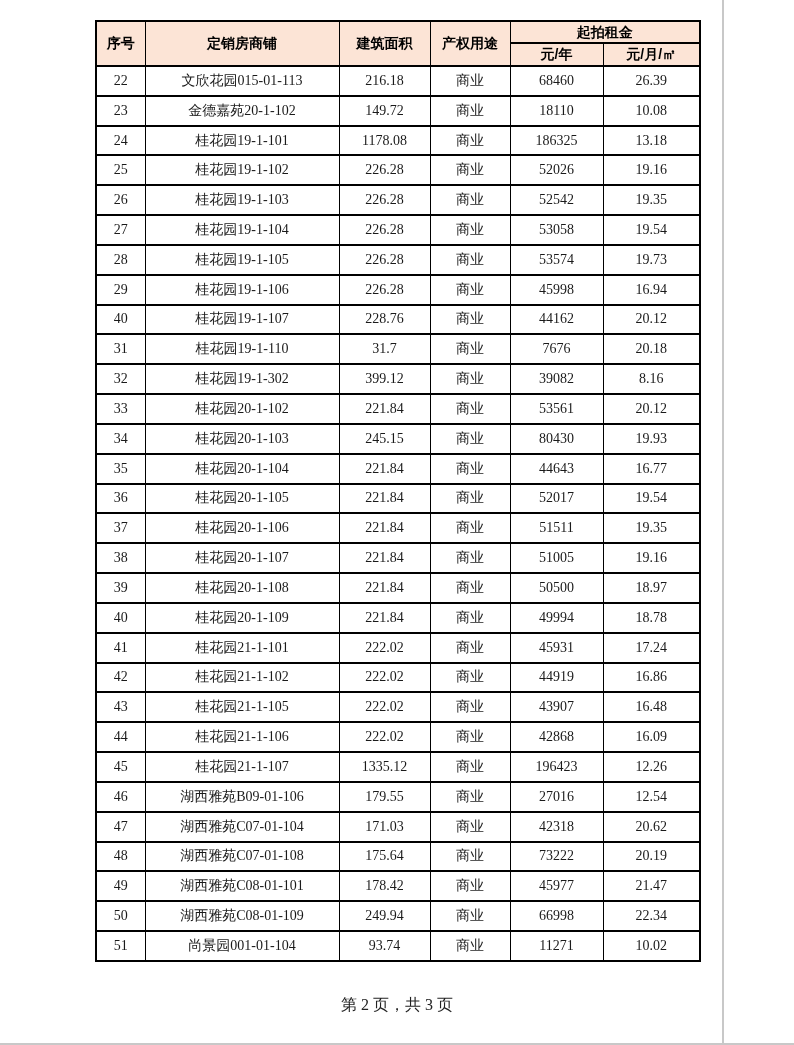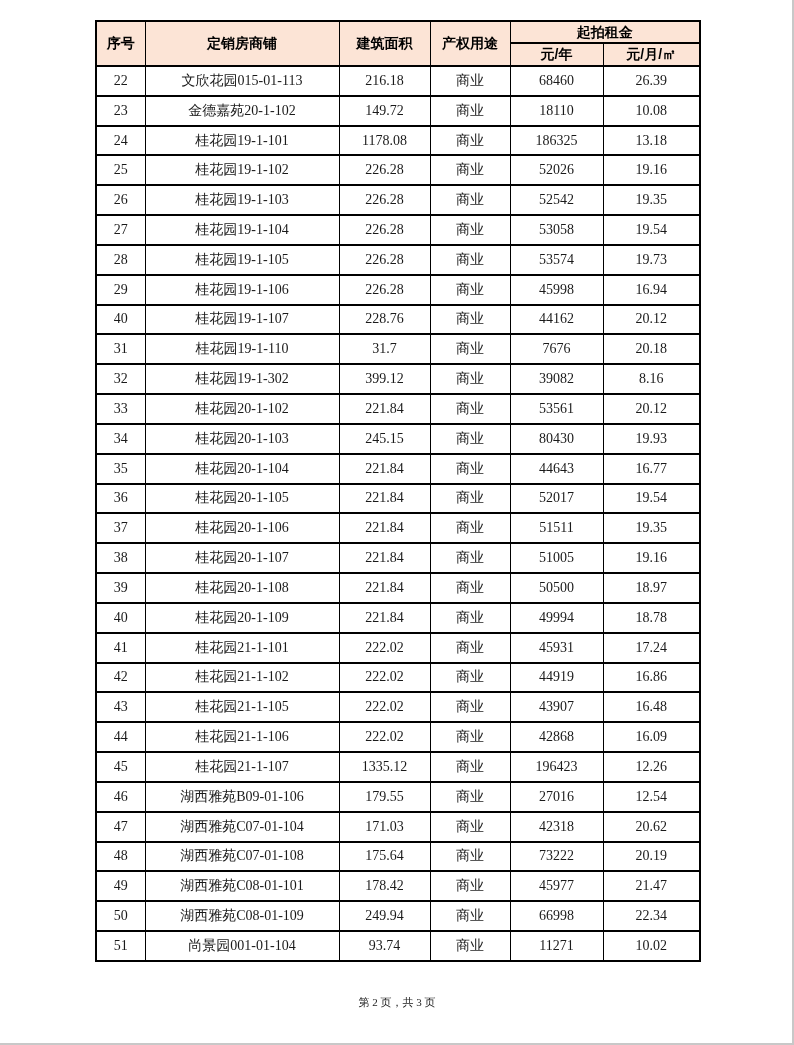--- a/index.html
+++ b/index.html
@@ -13,21 +13,21 @@
   body {
     width: 794px; height: 1045px;
     background: #ffffff;
     font-family: "Liberation Sans", sans-serif;
     color: var(--text-color);
     position: relative;
     overflow: hidden;
   }
   .page {
     position: absolute; left: 0; top: 0;
-    width: 794px; height: 1045px;
+    width: 724px; height: 1045px;
     background: #ffffff;
   }
   .page-edge-right {
     position: absolute; top: 0; right: 0;
     width: 2px; height: 1045px;
     background: var(--edge-color);
   }
   .page-edge-bottom {
     position: absolute; left: 0; bottom: 0;
     width: 794px; height: 2px;
@@ -61,21 +61,21 @@
   tr.hdr-row-1 { height: 22px; }
   tr.hdr-row-2 { height: 23px; }
   tbody tr { height: 29.83px; font-family: Liberation Serif, serif; }
   tbody td { font-weight: normal; }
   .footer {
     position: absolute;
     left: 0; top: 995px;
     width: 794px;
     text-align: center;
     font-family: "Liberation Serif", serif;
-    font-size: 11px;
+    font-size: 16px;
     color: #222;
   }
 </style>
 </head>
 <body>
 
 <div class="page">
 
   <table class="rent-table">
     <colgroup>

